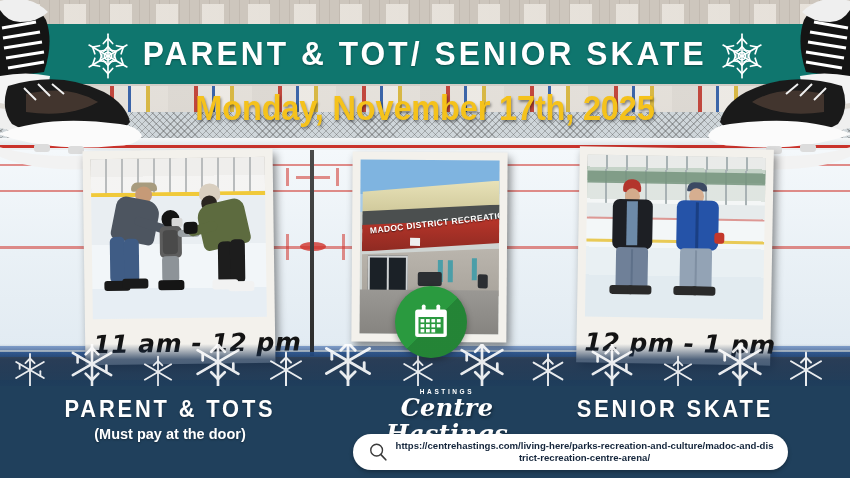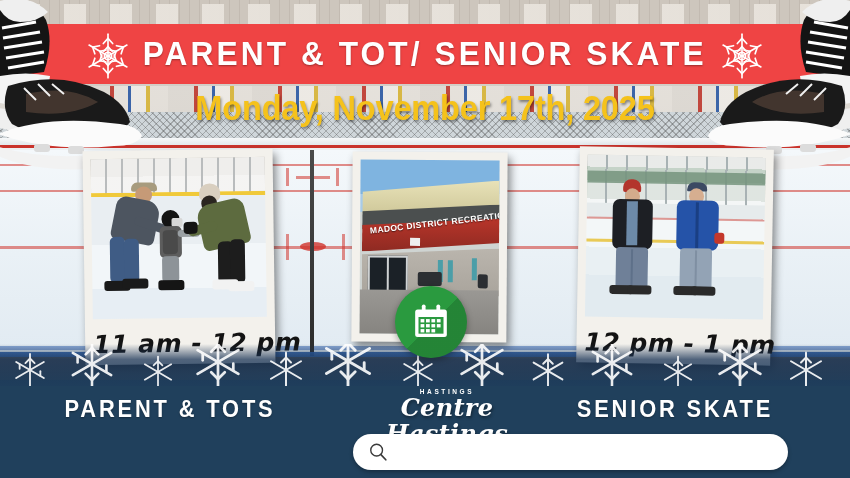--- a/index.html
+++ b/index.html
@@ -88,21 +88,21 @@
   }
   .dasher-bottom{
     position:absolute; left:0; top:352px; width:850px; height:28px;
     background:linear-gradient(180deg,#2f62ad 0 5px, #4a4a4a 5px, #3b3b3b 100%);
     opacity:.9;
   }
 
   
   .banner {
     position: absolute; left: 0; top: 24px; width: 850px; height: 60px;
-    background: #ef4444;
+    background: #0f766e;
     display:flex; align-items:center; justify-content:center;
     z-index: 6;
   }
   .banner-title {
     color: #ffffff;
     font-family: "Liberation Sans Narrow", "Liberation Sans", sans-serif;
     font-weight: 700; font-size: 33px; letter-spacing: 3.2px;
     transform: scaleX(.96);
     text-shadow: 0 1px 2px rgba(0,0,0,.35);
     white-space: nowrap;
@@ -735,32 +735,34 @@
             <line x1="-12" y1="7" x2="12" y2="-7"></line>
           <line x1="0" y1="-10" x2="-4" y2="-6"></line>
             <line x1="0" y1="-10" x2="4" y2="-6"></line>
         </g>
       </g>
     </svg>
   </div>
 
   <div class="bottom">
     <div class="col-head pt-head">PARENT &amp; TOTS</div>
+    <div class="pt-sub">(Must pay at the door)</div>
     <div class="col-head ss-head">SENIOR SKATE</div>
   </div>
 
   <div class="logo" style="z-index:12;">
     <div class="kick">HASTINGS</div>
     <div class="script">Centre Hastings</div>
     <div class="county">COUNTY</div>
   </div>
 
   <div class="urlbar">
     <span class="mag">
       <svg width="22" height="22" viewBox="0 0 24 24" aria-hidden="true">
         <circle cx="10.5" cy="10" r="6.4" fill="none" stroke="#3a3a3a" stroke-width="1.5"></circle>
         <line x1="15.2" y1="14.8" x2="20.5" y2="20.5" stroke="#3a3a3a" stroke-width="1.8" stroke-linecap="round"></line>
       </svg>
     </span>
+    <span class="u">https://centrehastings.com/living-here/parks-recreation-and-culture/madoc-and-district-recreation-centre-arena/</span>
   </div>
 
 
 </div>
 
 </body></html>

